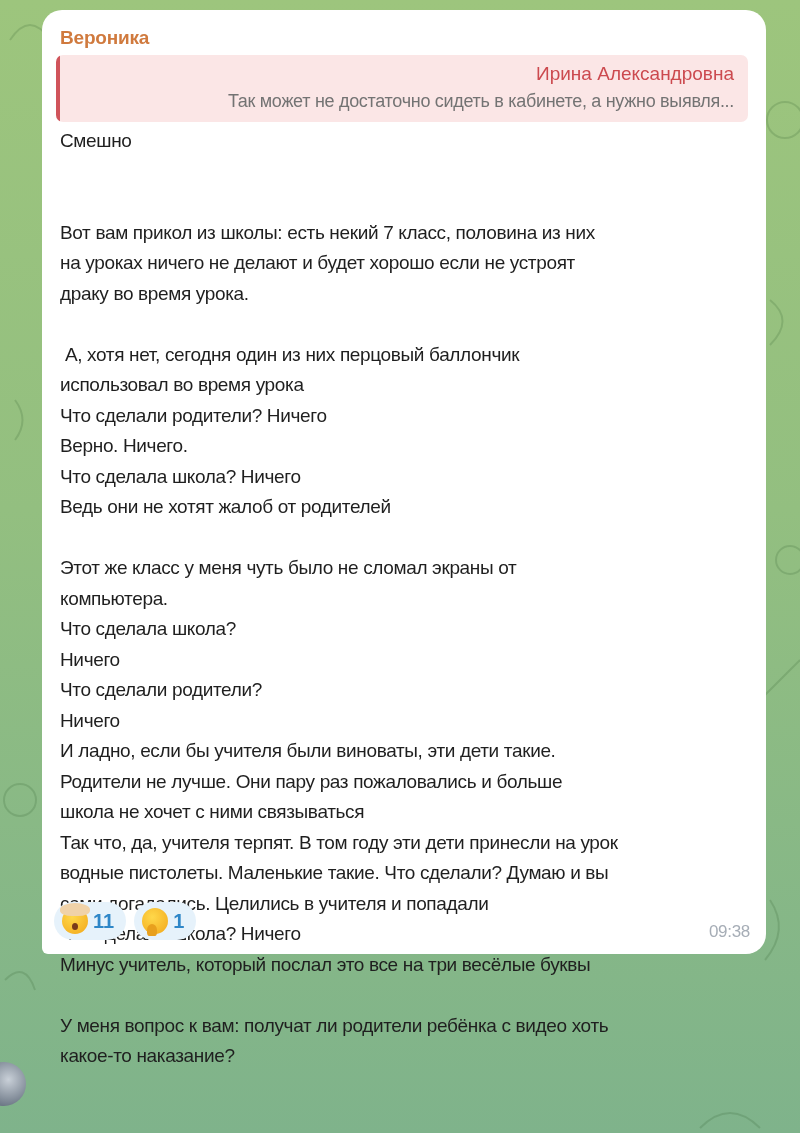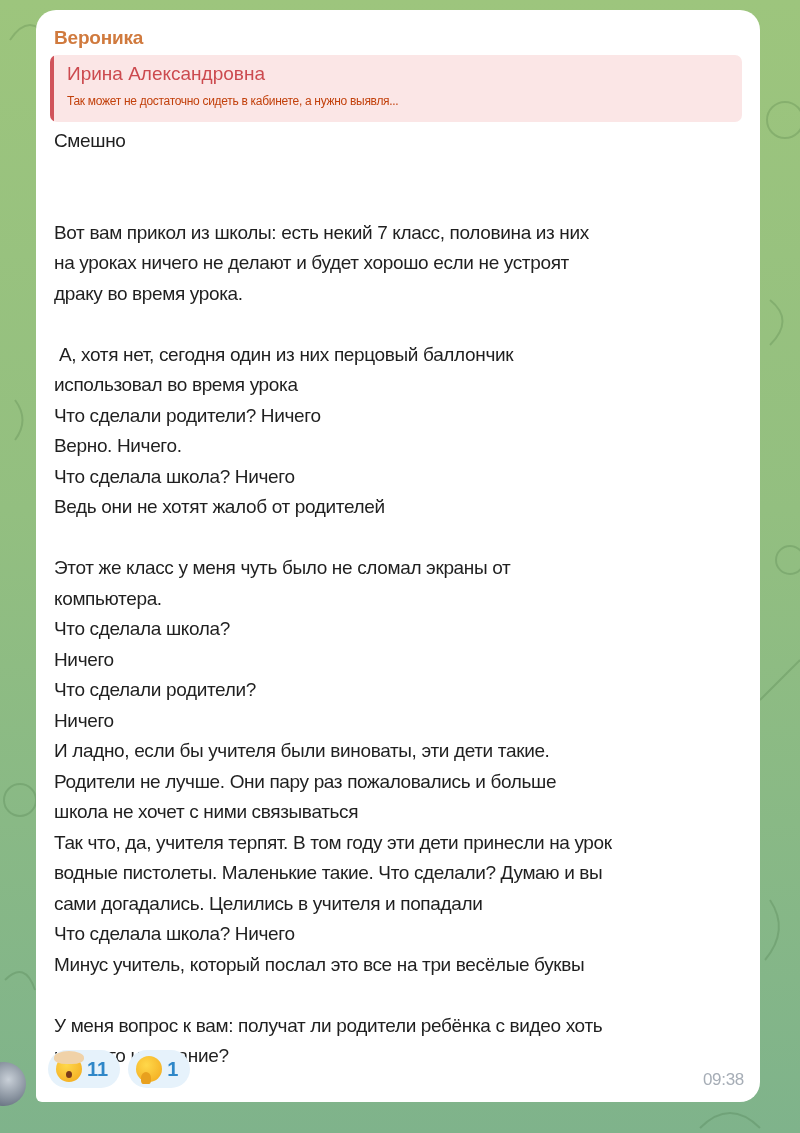--- a/index.html
+++ b/index.html
@@ -3,40 +3,40 @@
 <meta charset="utf-8">
 <style>
   html, body { margin: 0; padding: 0; }
   body {
     width: 800px; height: 1133px; overflow: hidden; position: relative;
     background: linear-gradient(180deg, #9dc57d 0%, #93bf80 45%, #7fb38b 100%);
     font-family: "Liberation Sans", "DejaVu Sans", sans-serif;
   }
   .pattern { position: absolute; inset: 0; pointer-events: none; opacity: 0.18; }
   .bubble {
-    position: absolute; left: 36px; top: 10px; width: 724px; height: 1092px;
+    position: absolute; left: 42px; top: 10px; width: 724px; height: 944px;
     background: #ffffff; border-radius: 20px 20px 20px 6px;
     box-sizing: border-box; padding: 14px 18px 0 18px;
   }
   .sender {
     color: #d07a3e; font-weight: bold; font-size: 19px; line-height: 26px;
     letter-spacing: -0.2px; margin-top: 1px;
   }
   .reply {
     margin-top: 4px; margin-left: -4px; width: 692px; height: 67px;
     background: #fbe6e6; border-radius: 7px; position: relative;
-    box-sizing: border-box; padding: 6px 14px 0 17px; overflow: hidden;
+    box-sizing: border-box; padding: 6px 14px 0 17px; overflow: hidden; text-align: right;
   }
   .reply::before {
     content: ""; position: absolute; left: 0; top: 0; bottom: 0; width: 4px;
     background: #d0545b; border-radius: 7px 0 0 7px;
   }
   .reply-name { color: #cc4a4f; font-size: 19px; line-height: 26px; }
   .reply-text {
-    color: #c2410c; font-size: 12px; line-height: 28px;
+    color: #737373; font-size: 18px; line-height: 28px;
     white-space: nowrap; overflow: hidden; letter-spacing: -0.3px;
   }
   .body-text {
     margin-top: 4px; color: #1f1f1f; font-size: 19px; line-height: 30.5px;
     letter-spacing: -0.35px; white-space: pre-wrap;
   }
   .reactions {
     position: absolute; left: 12px; bottom: 14px; display: flex; gap: 8px;
   }
   .reaction {

